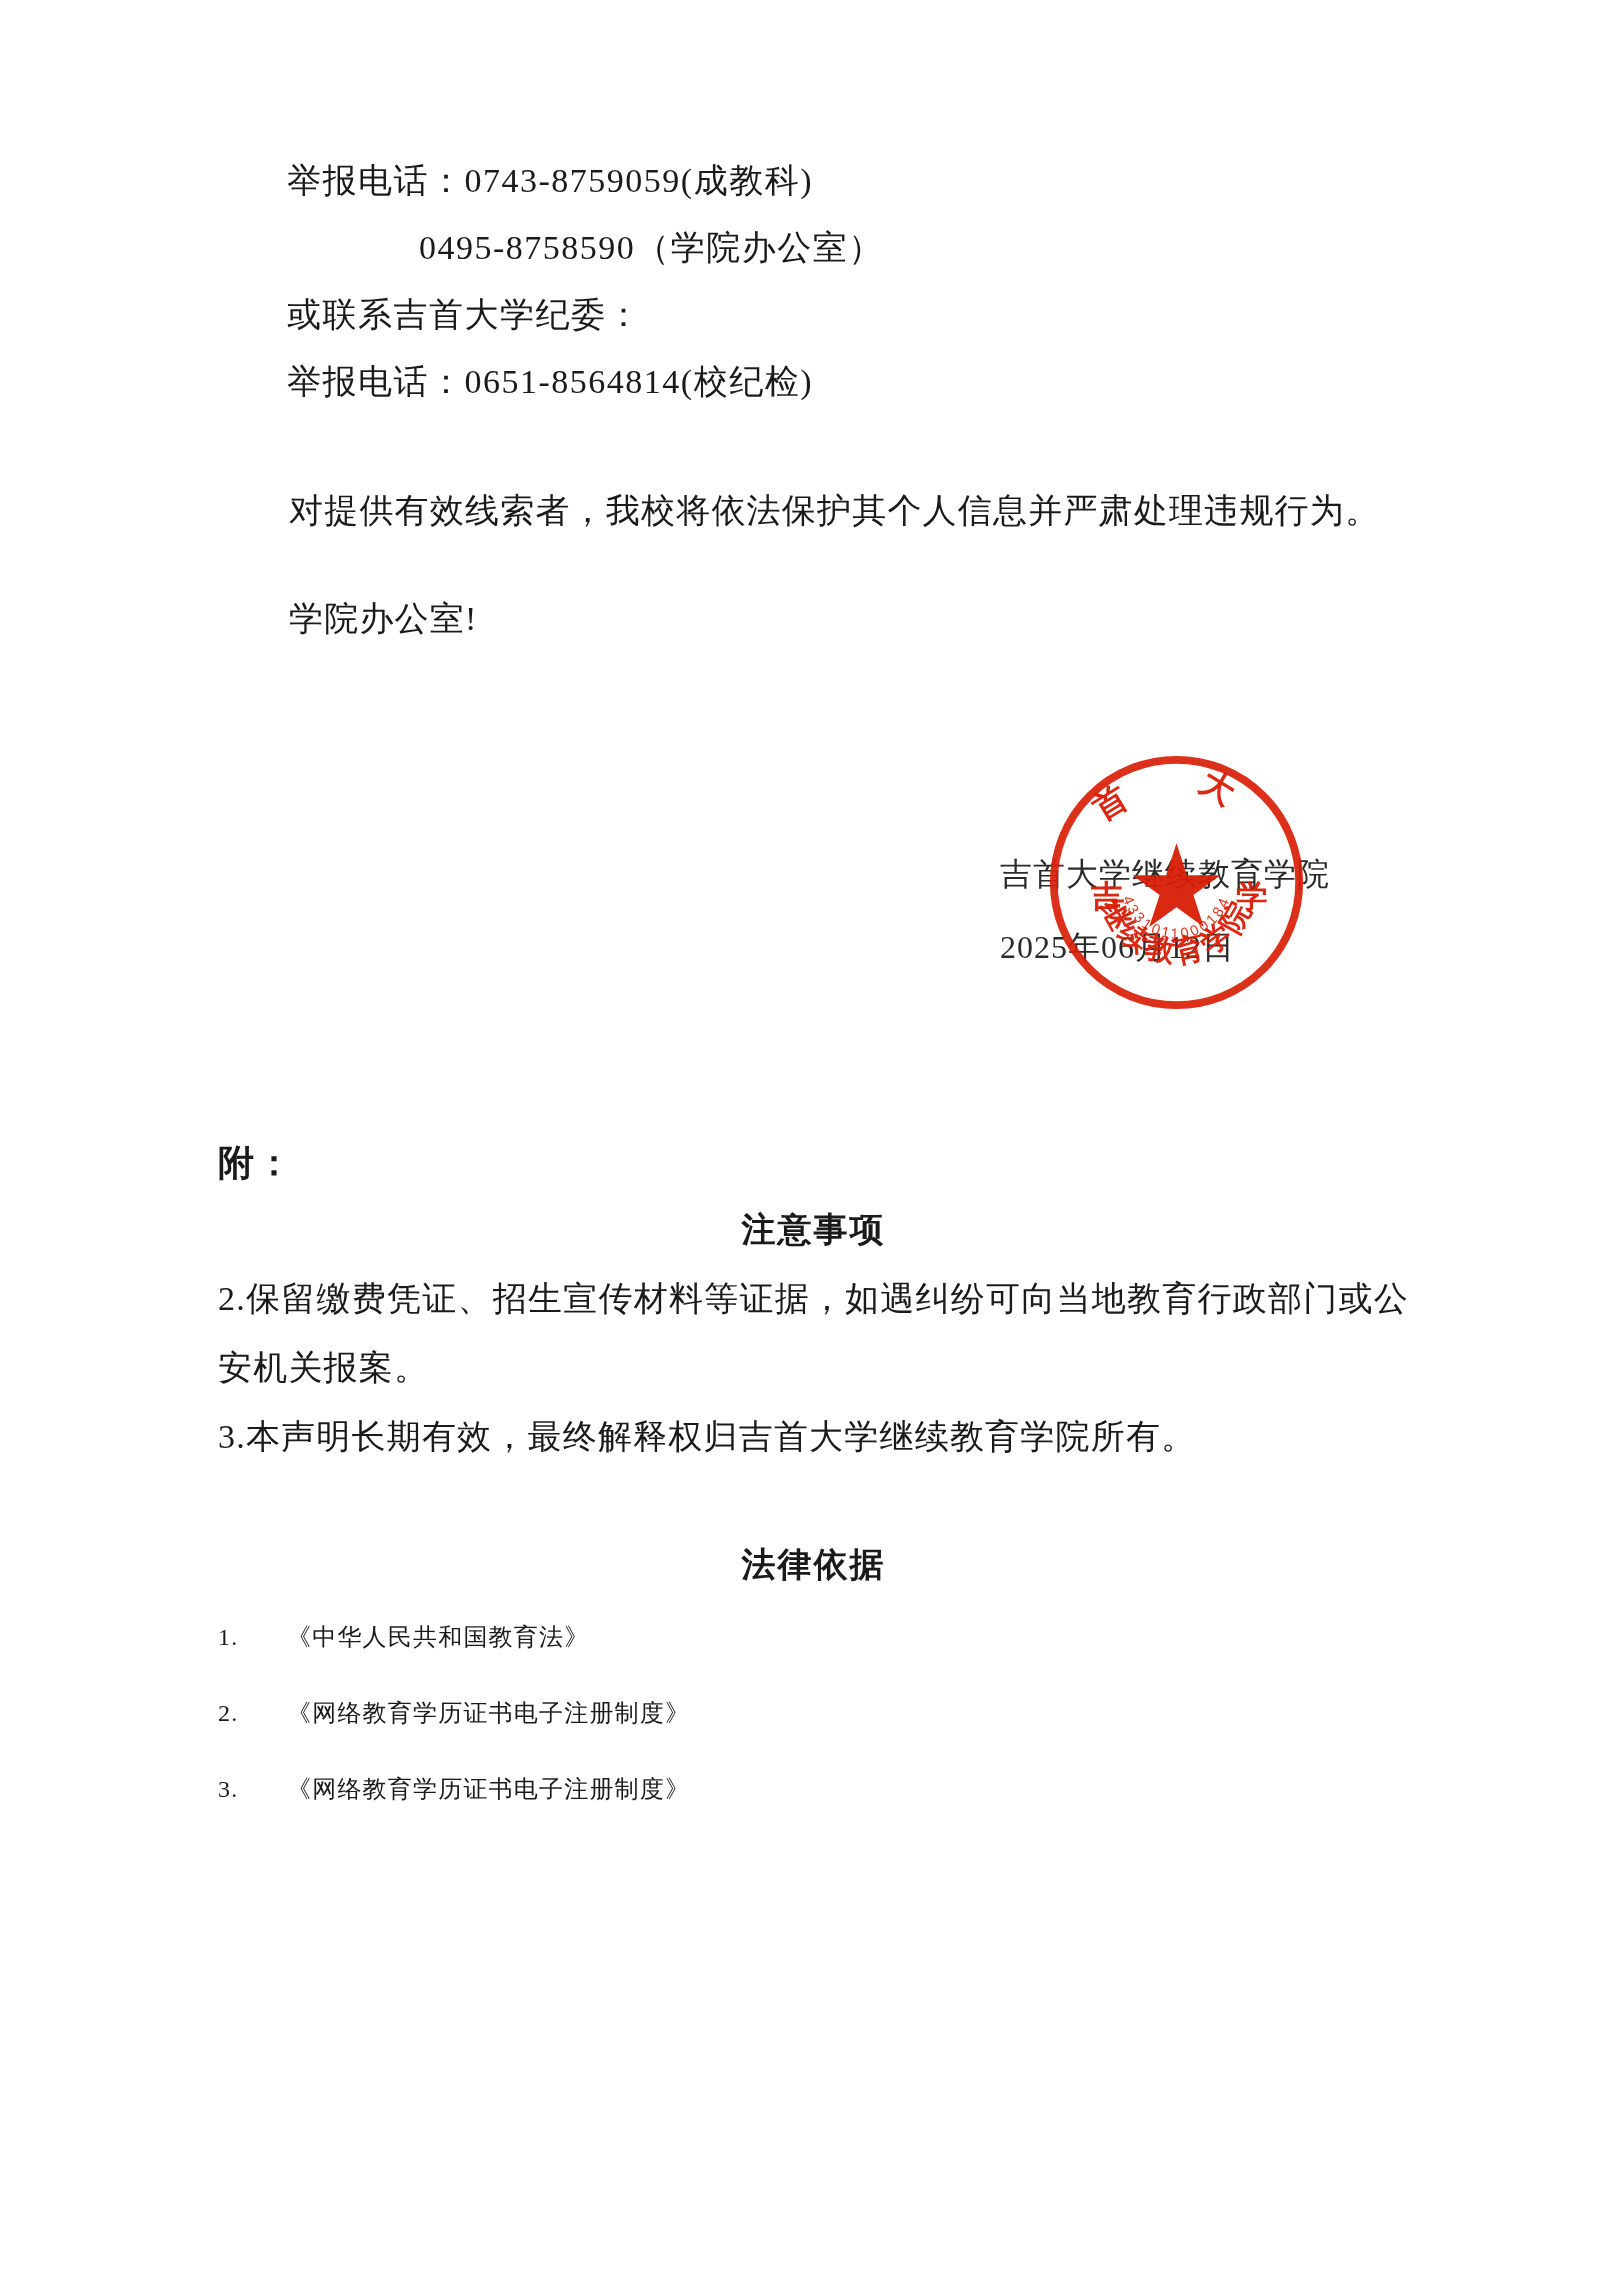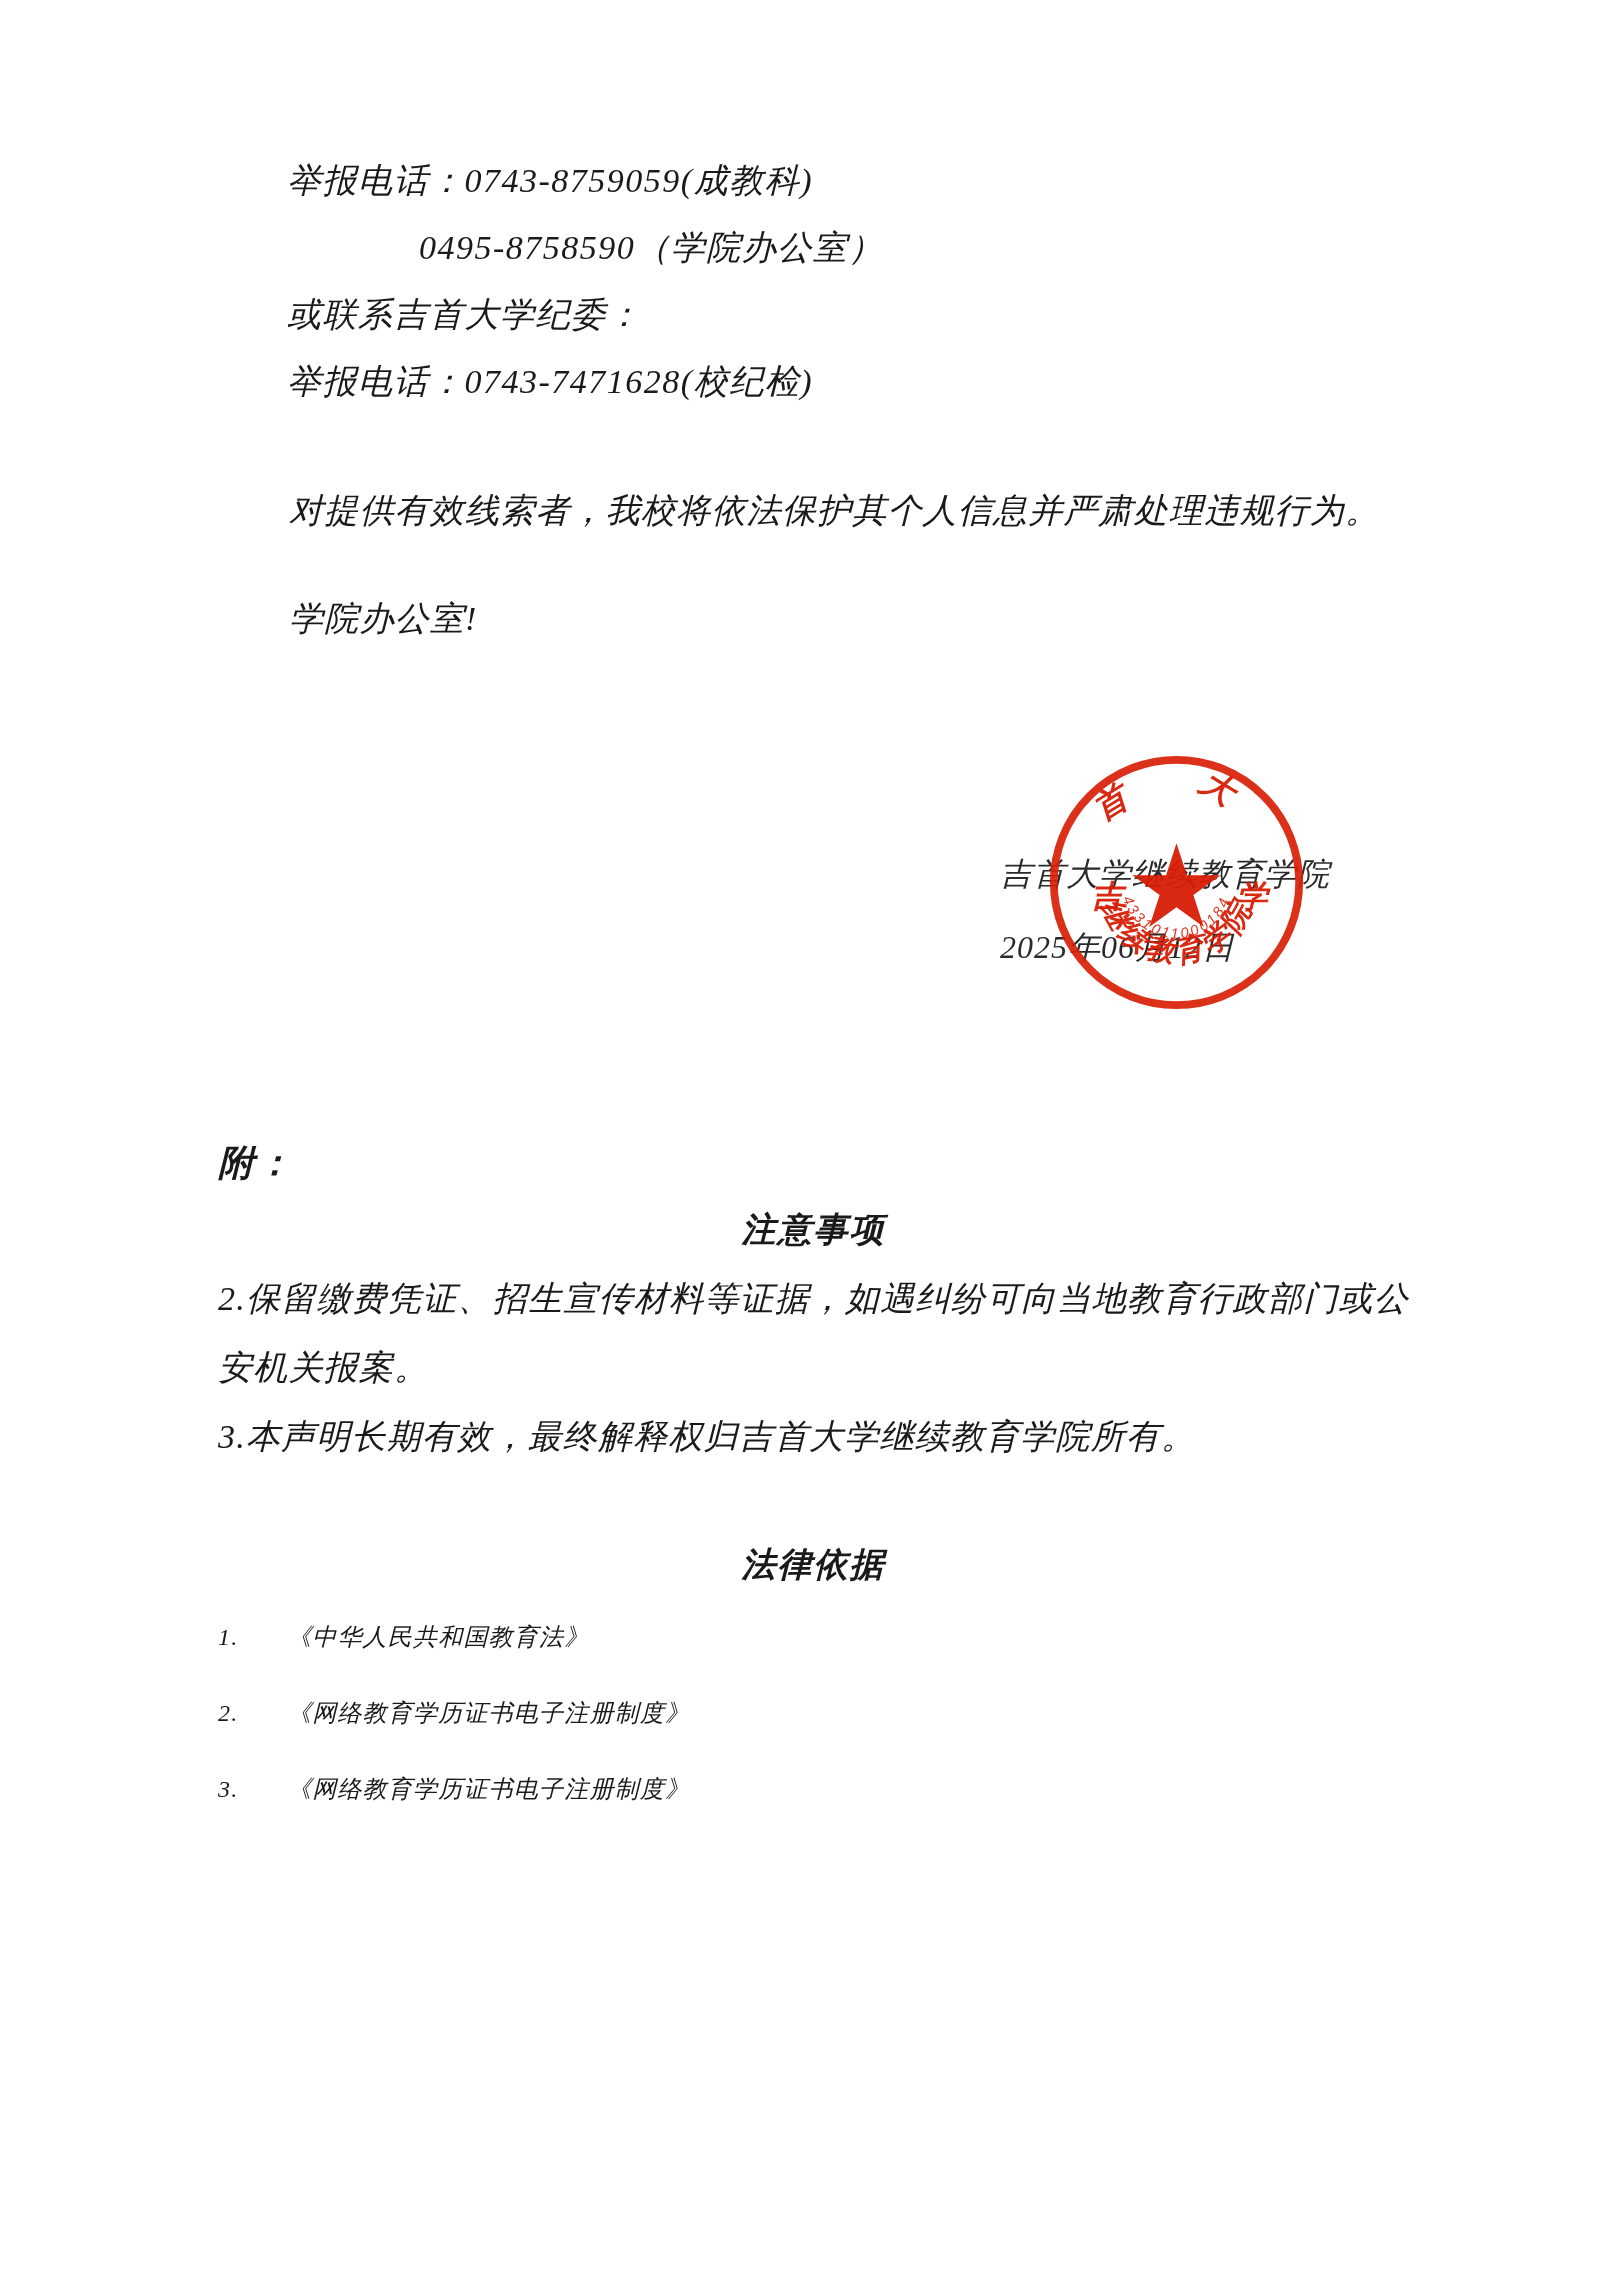--- a/index.html
+++ b/index.html
@@ -12,21 +12,20 @@
     height: 2293px;
     position: relative;
     font-family: "Liberation Serif", serif;
     color: #1a1a1a;
     overflow: hidden;
   }
   .page {
     position: absolute;
     inset: 0;
     padding: 0;
-    font-style: italic;
   }
   .doc-body {
     position: absolute;
     left: 218px;
     top: 147px;
     width: 1186px;
   }
   .line {
     font-size: 34px;
     line-height: 67px;
@@ -119,21 +118,21 @@
 </head>
 <body>
 
 <div class="page">
 
   <div class="doc-body">
 
     <div class="line indent-1">举报电话：0743-8759059(成教科)</div>
     <div class="line indent-2">0495-8758590（学院办公室）</div>
     <div class="line indent-1">或联系吉首大学纪委：</div>
-    <div class="line indent-1">举报电话：0743-7471628(校纪检)</div>
+    <div class="line indent-1">举报电话：0651-8564814(校纪检)</div>
 
     <div class="gap-md"></div>
 
     <div class="para"><span class="first"></span><span>对提供有效线索者，我校将依法保护其个人信息并严肃处理违规行为。</span></div>
 
     <div class="gap-sm"></div>
 
     <div class="para"><span class="first"></span><span>学院办公室!</span></div>
 
   </div>

